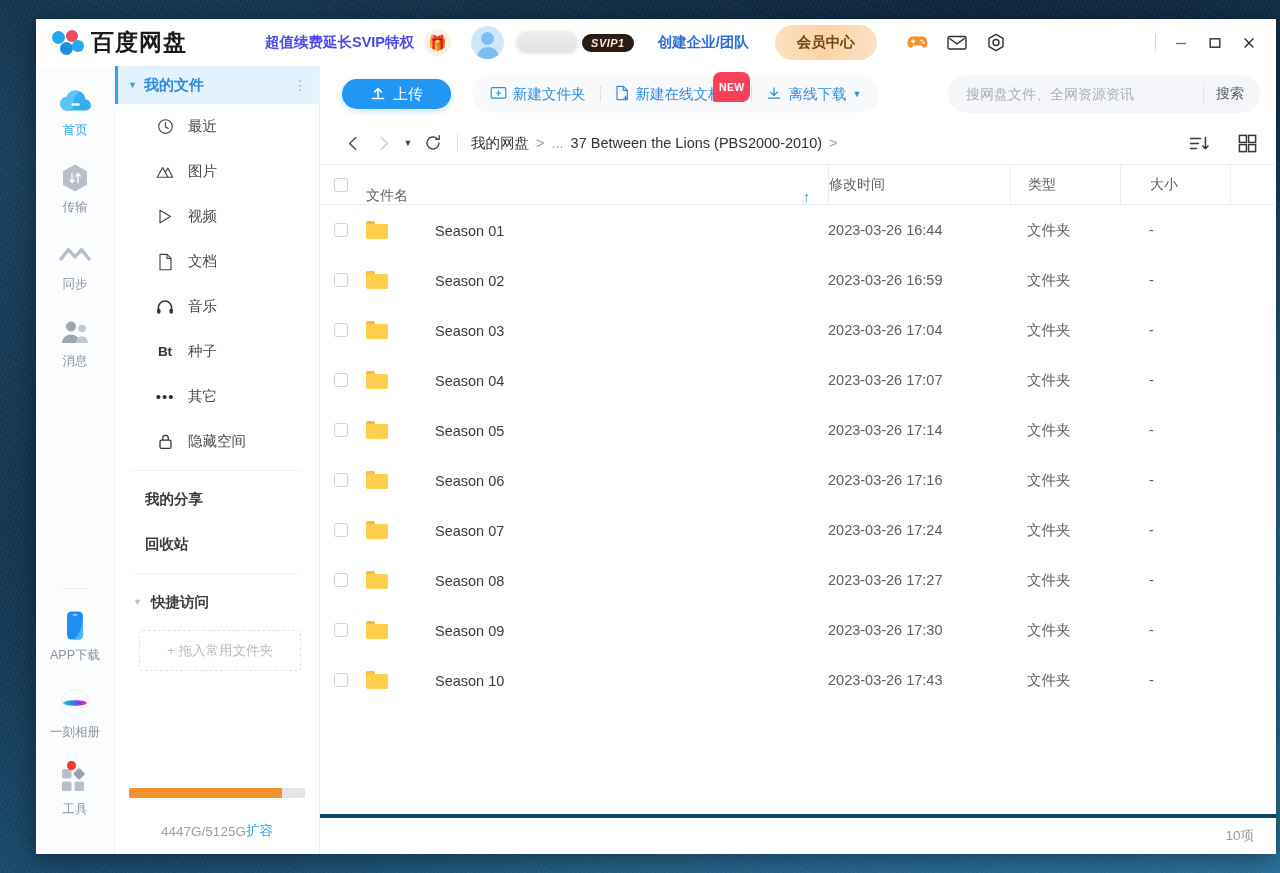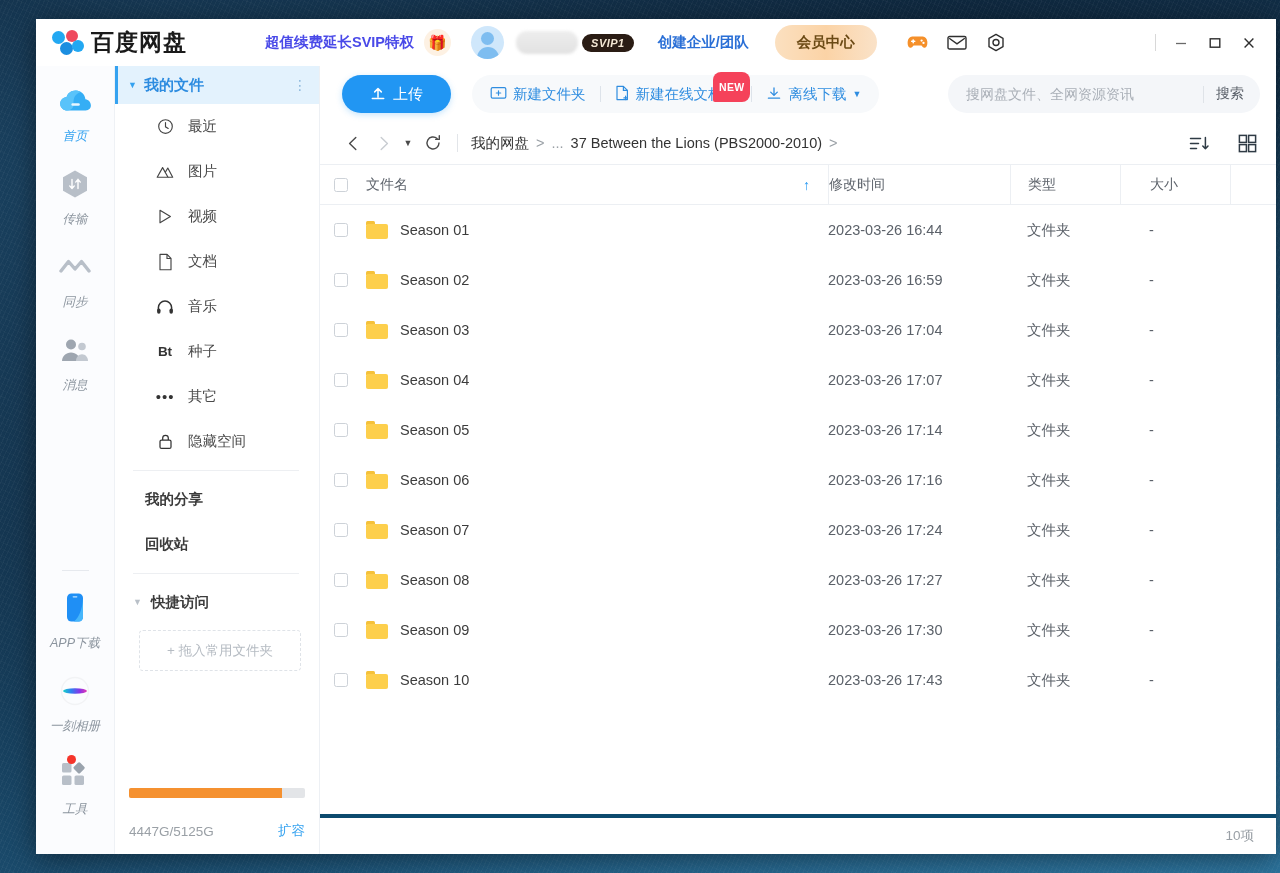--- a/index.html
+++ b/index.html
@@ -81,22 +81,22 @@
 
   
   #bodyrow{ display:flex; height:788px; }
 
   
   #rail{
     width:79px; background:#fbfcfe; border-right:1px solid #eef1f5;
     display:flex; flex-direction:column; align-items:center;
     padding-top:18px; position:relative;
   }
-  .rail-item{ width:79px; display:flex; flex-direction:column; align-items:center; gap:10px;
-    margin-bottom:22px; cursor:pointer;font-style:italic; }
+  .rail-item{ width:79px; display:flex; flex-direction:column; align-items:center; gap:4px;
+    margin-bottom:22px; cursor:pointer; }
   .rail-ic{ width:34px;height:34px; display:flex;align-items:center;justify-content:center; }
   .rail-lb{ font-size:12.5px; color:#8b949e; }
   .rail-item.active .rail-lb{ color:#35a2f0; }
   .rail-sep{ width:27px;height:1px;background:#e6e9ee; margin:6px 0 20px; }
   .rail-bottom{ margin-top:auto; padding-bottom:14px; display:flex; flex-direction:column; align-items:center; }
   .dot-badge{ position:absolute; width:9px;height:9px;border-radius:50%;background:#f5342a;
     right:16px; top:-2px; }
 
   
   #tree{
@@ -122,29 +122,29 @@
     font-size:14.5px; color:#3c3c3c; font-weight:bold; }
   .tree-sec .cav{ color:#b9c0c8; font-size:9px; }
   .drop-zone{
     margin:6px 18px 0 24px; height:41px; border:1px dashed #dfe3e8; border-radius:4px;
     display:flex; align-items:center; justify-content:center; gap:6px;
     color:#b6bcc3; font-size:13.5px; cursor:pointer;
   }
   .storage{ margin-top:auto; padding:0 14px 14px; }
   .bar-track{ height:10px; background:#e3e5e8; border-radius:2px; overflow:hidden; }
   .bar-fill{ height:100%; background:#f59130; }
-  .storage-row{ display:flex; justify-content:space-between; align-items:center; margin-top:24px; }
+  .storage-row{ display:flex; justify-content:center; align-items:center; margin-top:24px; }
   .storage-txt{ font-size:13.5px; color:#9aa0a6; }
   .storage-link{ font-size:13.5px; color:#35a2f0; cursor:pointer; }
 
   
   #main{ flex:1; display:flex; flex-direction:column; background:#fff; min-width:0; }
   .toolbar{ height:56px; display:flex; align-items:center; padding:0 0 0 22px; gap:0; }
   .upload-btn{
-    background:#2196f3; color:#fff; border:none; border-radius:19px; height:38px; padding:0 28px;
+    background:#2196f3; color:#fff; border:none; border-radius:19px; height:30px; padding:0 28px;
     font-size:15px; display:flex; align-items:center; gap:7px; cursor:pointer;
     font-family:"Liberation Sans",sans-serif; box-shadow:0 2px 6px rgba(33,150,243,.25);
   }
   .tool-group{
     display:flex; align-items:center; height:38px; margin-left:21px;
     background:#f7f9fb; border-radius:19px; padding:0 4px;
   }
   .tool-btn{
     display:flex; align-items:center; gap:6px; height:38px; padding:0 14px;
     color:#2f8de0; font-size:14.5px; cursor:pointer; position:relative; white-space:nowrap;
@@ -175,21 +175,21 @@
   .crumb-arrow{ color:#9aa0a6; }
   .view-ics{ margin-left:auto; display:flex; align-items:center; gap:18px; }
 
   .thead{
     height:41px; display:flex; align-items:center; border-top:1px solid #eceff3;
     border-bottom:1px solid #eceff3; font-size:14px; color:#5e646c;
   }
   .th{ display:flex; align-items:center; height:41px; }
   .th.divider{ border-left:1px solid #eceff3; }
   .col-check{ width:42px; display:flex; align-items:center; justify-content:center; }
-  .col-name{ flex:1; min-width:0; padding-left:4px; display:flex; align-items:center; }
+  .col-name{ flex:1; min-width:0; padding-left:4px; display:flex; align-items:flex-end;gap:35px; }
   .col-time{ width:182px; }
   .col-type{ width:110px; padding-left:17px; }
   .col-size{ width:110px; padding-left:29px; }
   .col-tail{ width:46px; }
   .sort-arrow{ margin-left:auto; margin-right:18px; color:#2196f3; font-size:14px; }
 
   .cbox{
     width:14px;height:14px;border:1px solid #cdd2d8;border-radius:2.5px;background:#fff;cursor:pointer;
   }
   .rows{ flex:1; overflow:hidden; }

